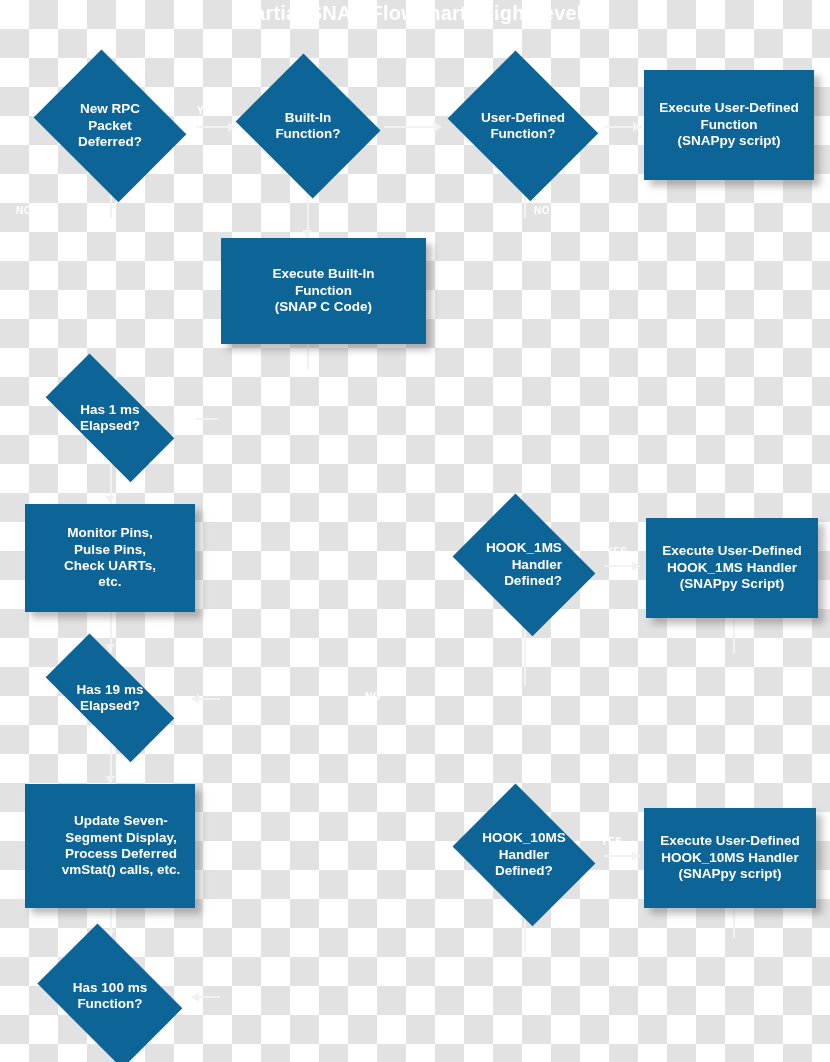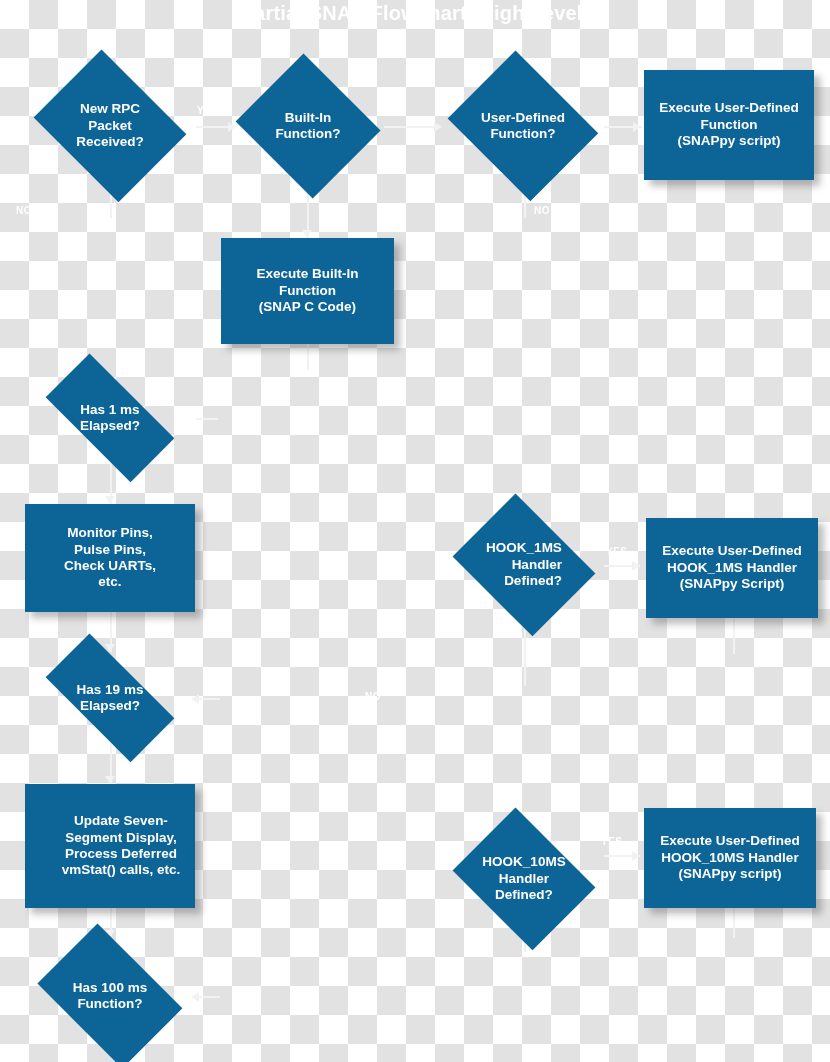--- a/index.html
+++ b/index.html
@@ -187,42 +187,42 @@
   <div class="arrowR" style="left:632px; top:851px;"></div>
   <div class="elabel" style="left:601px; top:836px;">YES</div>
 
   <div class="line v" style="left:524px; top:918px; height:34px;"></div>
   <div class="line v" style="left:733px; top:908px; height:30px;"></div>
 
   <div class="node diamond" style="left:25px; top:58px; width:170px; height:136px;">
     <div class="dshape"></div>
     <span class="lbl">New RPC
 Packet
-Received?</span>
+Deferred?</span>
   </div>
 
   <div class="node diamond" style="left:231px; top:58px; width:154px; height:136px;">
     <div class="dshape"></div>
     <span class="lbl">Built-In
 Function?</span>
   </div>
 
   <div class="node diamond" style="left:440px; top:58px; width:166px; height:136px;">
     <div class="dshape"></div>
     <span class="lbl">User-Defined
 Function?</span>
   </div>
 
   <div class="node rect" style="left:644px; top:70px; width:170px; height:110px;">
     <span class="lbl">Execute User-Defined
 Function
 (SNAPpy script)</span>
   </div>
 
-  <div class="node rect" style="left:221px; top:238px; width:173px; height:106px;">
+  <div class="node rect" style="left:221px; top:238px; width:205px; height:106px;">
     <span class="lbl">Execute Built-In
 Function
 (SNAP C Code)</span>
   </div>
 
   <div class="node diamond" style="left:25px; top:374px; width:170px; height:88px;align-items:center;">
     <div class="dshape"></div>
     <span class="lbl">Has 1 ms
 Elapsed?</span>
   </div>
@@ -259,21 +259,21 @@
 Handler
 Defined?</span>
   </div>
 
   <div class="node rect" style="left:646px; top:518px; width:172px; height:100px;">
     <span class="lbl">Execute User-Defined
 HOOK_1MS Handler
 (SNAPpy Script)</span>
   </div>
 
-  <div class="node diamond" style="left:444px; top:816px; width:160px; height:126px;text-align:center;">
+  <div class="node diamond" style="left:444px; top:792px; width:160px; height:126px;text-align:center;">
     <div class="dshape"></div>
     <span class="lbl">HOOK_10MS
 Handler
 Defined?</span>
   </div>
 
   <div class="node rect" style="left:644px; top:808px; width:172px; height:100px;">
     <span class="lbl">Execute User-Defined
 HOOK_10MS Handler
 (SNAPpy script)</span>

